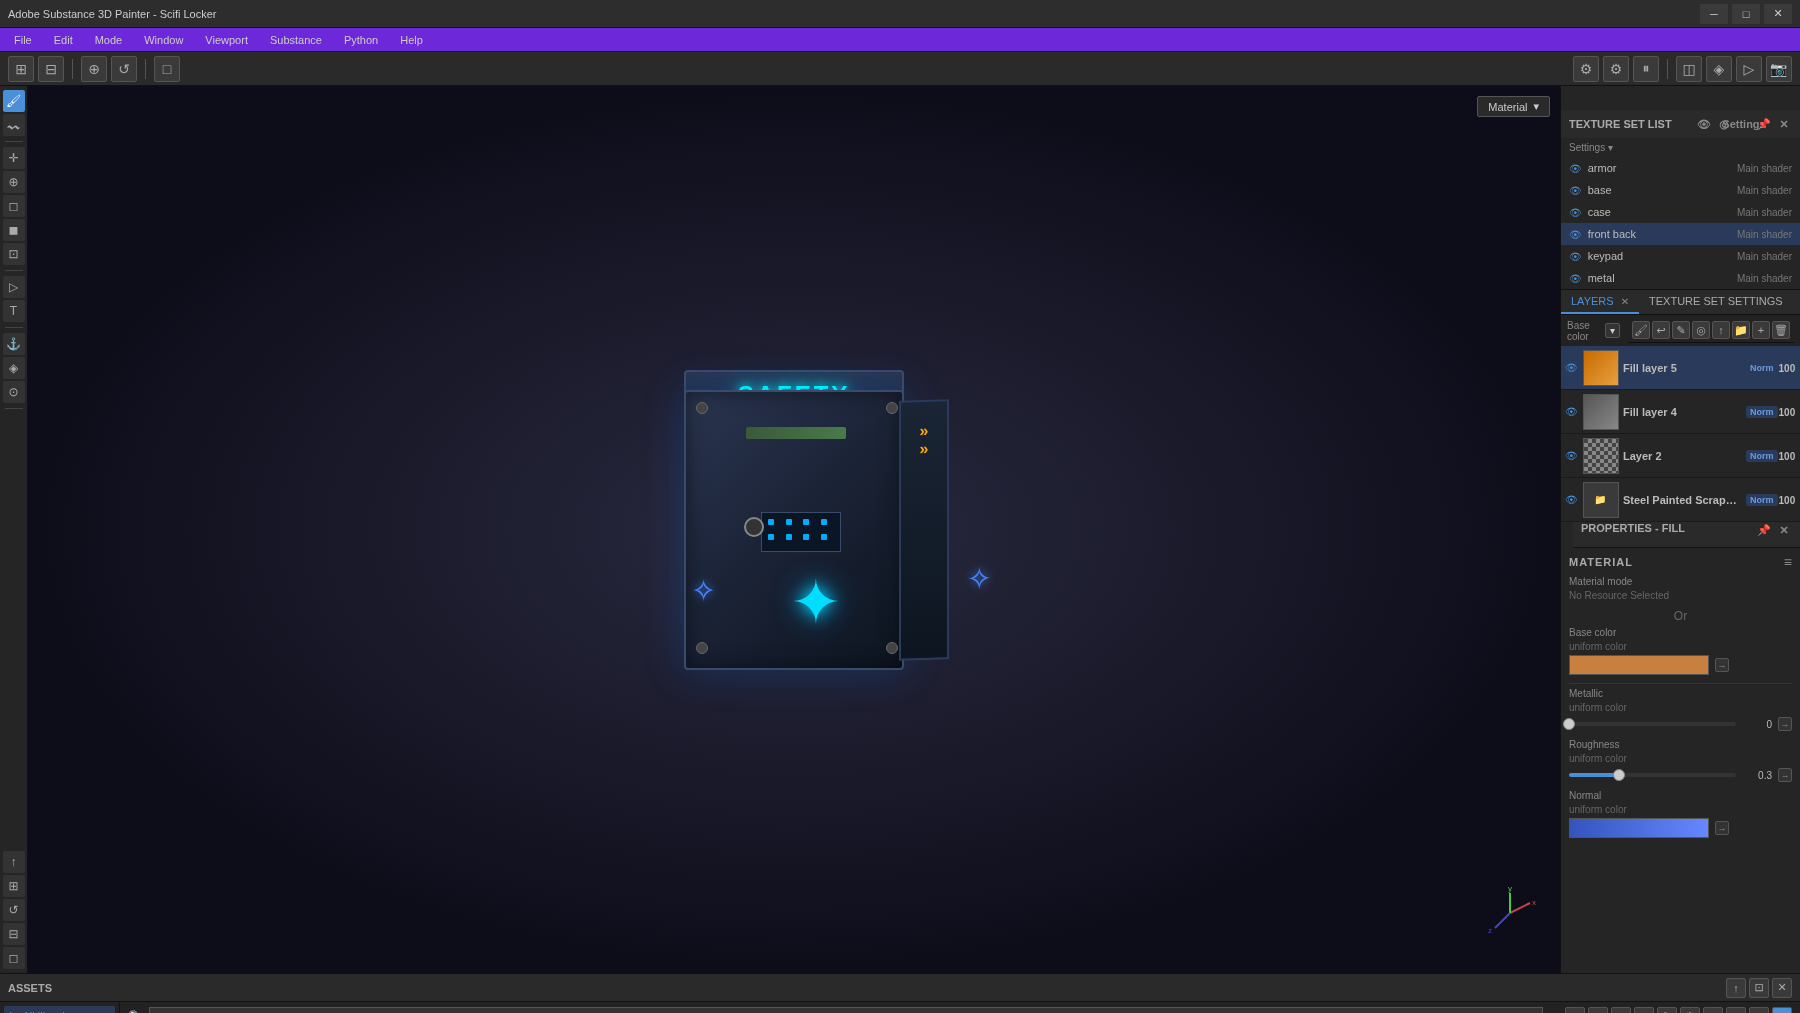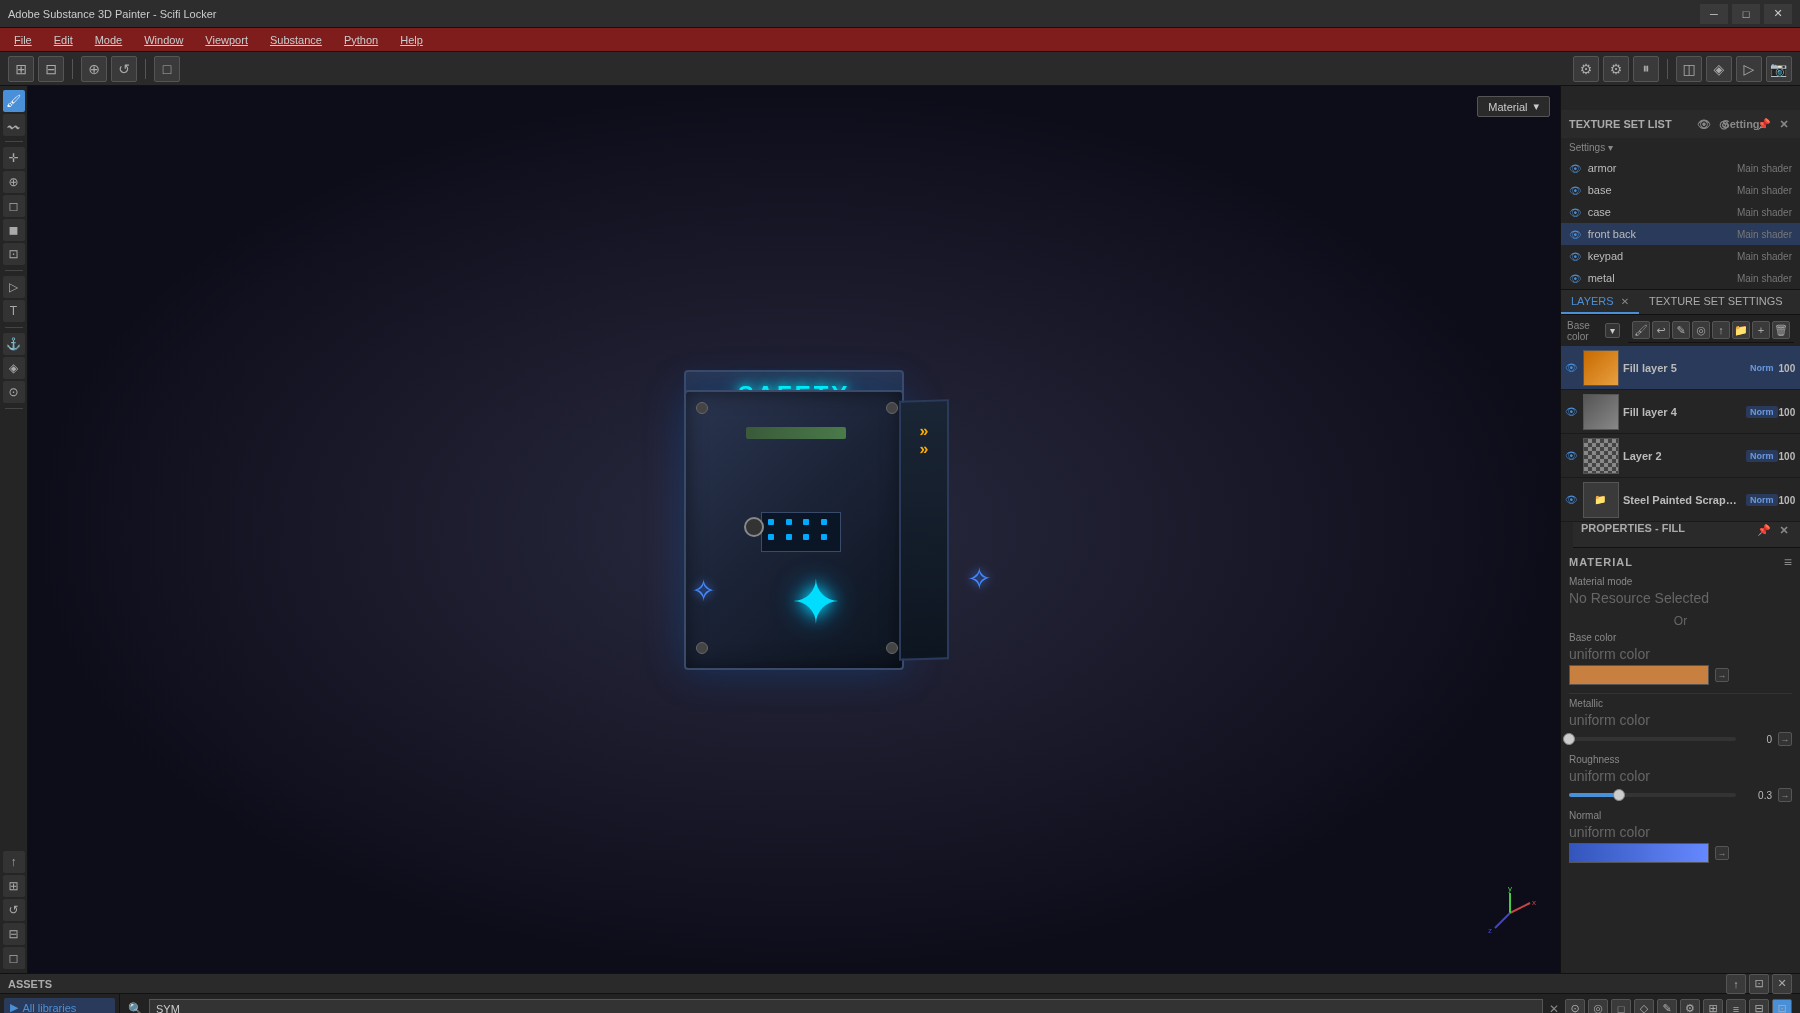--- a/index.html
+++ b/index.html
@@ -32,27 +32,26 @@
       border: none;
       color: #ccc;
       font-size: 11px;
       cursor: pointer;
       display: flex; align-items: center; justify-content: center;
     }
 
     
     #menubar {
       height: 24px;
-      background: #7f1d1d;
+      background: #6d28d9;
       display: flex;
       align-items: center;
       gap: 2px;
       padding: 0 4px;
       border-bottom: 1px solid #111;
-      text-decoration: underline;
     }
     .menu-item {
       padding: 2px 10px;
       font-size: 11px;
       color: #ccc;
       cursor: pointer;
       border-radius: 2px;
     }
 
     
@@ -410,21 +409,21 @@
 
     .property-row {
       margin-bottom: 8px;
     }
     .property-label {
       font-size: 10px;
       color: #888;
       margin-bottom: 3px;
     }
     .property-sublabel {
-      font-size: 14px;
+      font-size: 10px;
       color: #666;
       margin-bottom: 3px;
     }
     .property-value-row {
       display: flex;
       align-items: center;
       gap: 6px;
     }
     .color-swatch {
       width: 140px;
@@ -472,21 +471,21 @@
 
     
     #assets-panel {
       height: 310px;
       background: #252525;
       border-top: 1px solid #111;
       display: flex;
       flex-direction: column;
     }
     .assets-header {
-      height: 20px;
+      height: 28px;
       background: #2a2a2a;
       display: flex;
       align-items: center;
       padding: 0 8px;
       gap: 8px;
       border-bottom: 1px solid #111;
     }
     .assets-title {
       font-size: 11px;
       color: #aaa;

